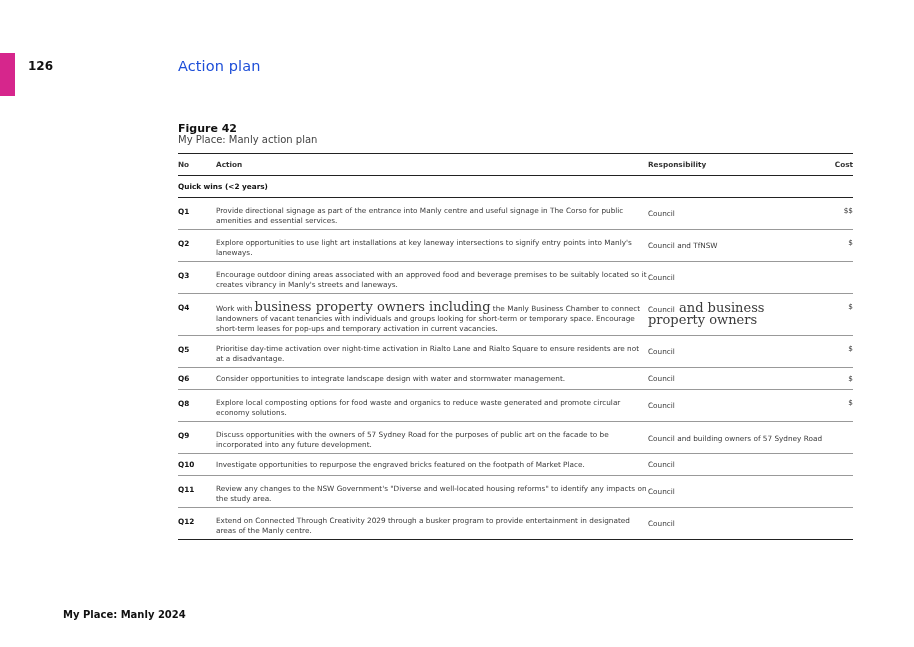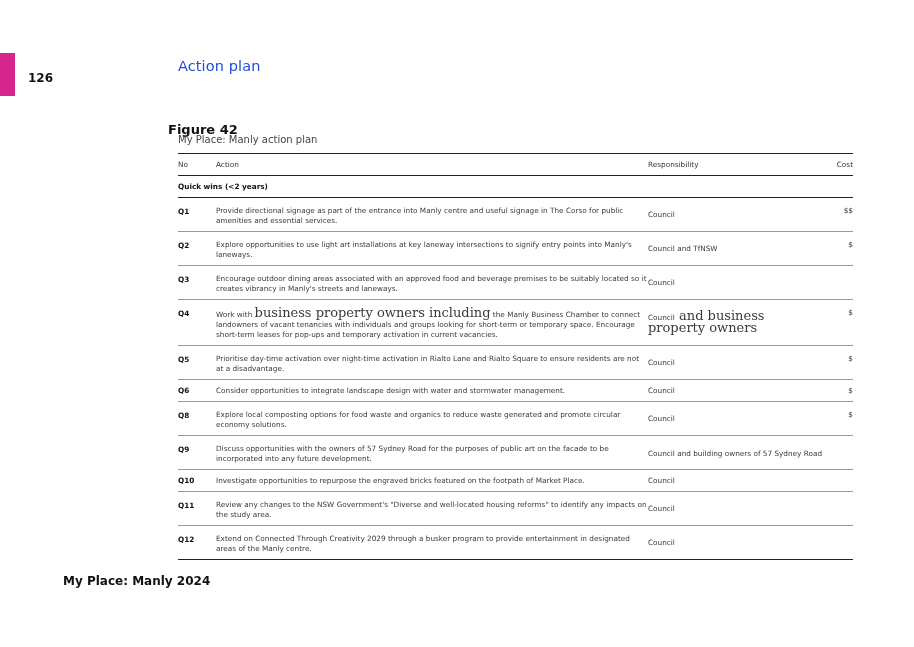--- a/index.html
+++ b/index.html
@@ -2,45 +2,45 @@
 <html><head>
 <meta charset="utf-8">
 <style>
   html, body { margin: 0; padding: 0; }
   body {
     width: 914px; height: 647px; position: relative; overflow: hidden;
     background: #ffffff; color: #222222;
     font-family: "DejaVu Sans", sans-serif;
   }
   .accent-bar { position: absolute; left: 0; top: 53px; width: 15px; height: 43px; background: #d6268c; }
-  .page-number { position: absolute; left: 28px; top: 71px; font-size: 12px; font-weight: bold; color: #111; }
+  .page-number { position: absolute; left: 28px; top: 59px; font-size: 12px; font-weight: bold; color: #111; }
   .page-title { position: absolute; left: 178px; top: 58px; font-size: 14.5px; font-weight: normal; color: #1d4ed8; letter-spacing: 0.1px; }
-  .figure-label { position: absolute; left: 168px; top: 122px; font-size: 13px; font-weight: bold; color: #111; }
+  .figure-label { position: absolute; left: 178px; top: 122px; font-size: 11px; font-weight: bold; color: #111; }
   .figure-caption { position: absolute; left: 178px; top: 134px; font-size: 10px; color: #444; }
-  .footer { position: absolute; left: 63px; top: 574px; font-size: 12px; font-weight: bold; color: #111; }
+  .footer { position: absolute; left: 63px; top: 609px; font-size: 10px; font-weight: bold; color: #111; }
 
   table.action-table {
     position: absolute; left: 178px; top: 153px; width: 675px;
     border-collapse: collapse; font-size: 7.3px; color: #3a3a3a;
   }
   table.action-table th, table.action-table td {
     padding: 0; vertical-align: top; text-align: left; line-height: 10px;
   }
   .action-table thead tr { border-top: 1.5px solid #222; border-bottom: 1.5px solid #222; height: 22px; }
-  .action-table thead th { font-weight: normal; color: #333; vertical-align: middle; margin-top: 12px; }
+  .action-table thead th { font-weight: bold; color: #333; vertical-align: middle; margin-top: 12px; }
   .section-row { border-bottom: 1.5px solid #222; height: 22px; }
   .section-row td { font-weight: bold; color: #111; vertical-align: middle !important; }
   .data-row { border-bottom: 1px solid #999; margin-left: 44px; }
   .data-row.last { border-bottom: 1.5px solid #222; }
   .col-no { width: 38px; }
   .col-action { width: 432px; }
   .col-resp { width: 175px; }
   .col-cost { width: 30px; text-align: right !important; }
   .data-row td.no { font-weight: bold; color: #111; padding-top: 9px; }
-  .data-row td.action { padding-top: 8px; padding-bottom: 5px; }
+  .data-row td.action { padding-top: 8px; }
   .data-row td.resp { vertical-align: middle; }
   .data-row td.cost { padding-top: 8px; text-align: right; color: #333; }
   .h2 { height: 32px; } .h3 { height: 42px; } .h1 { height: 22px; }
   .data-row.h1 td.no, .data-row.h1 td.action, .data-row.h1 td.cost { padding-top: 0; padding-bottom: 0; vertical-align: middle; }
   .serif { font-family: "DejaVu Serif", serif; font-size: 13px; }
 </style>
 </head>
 <body>
 
 <div class="accent-bar"></div>

